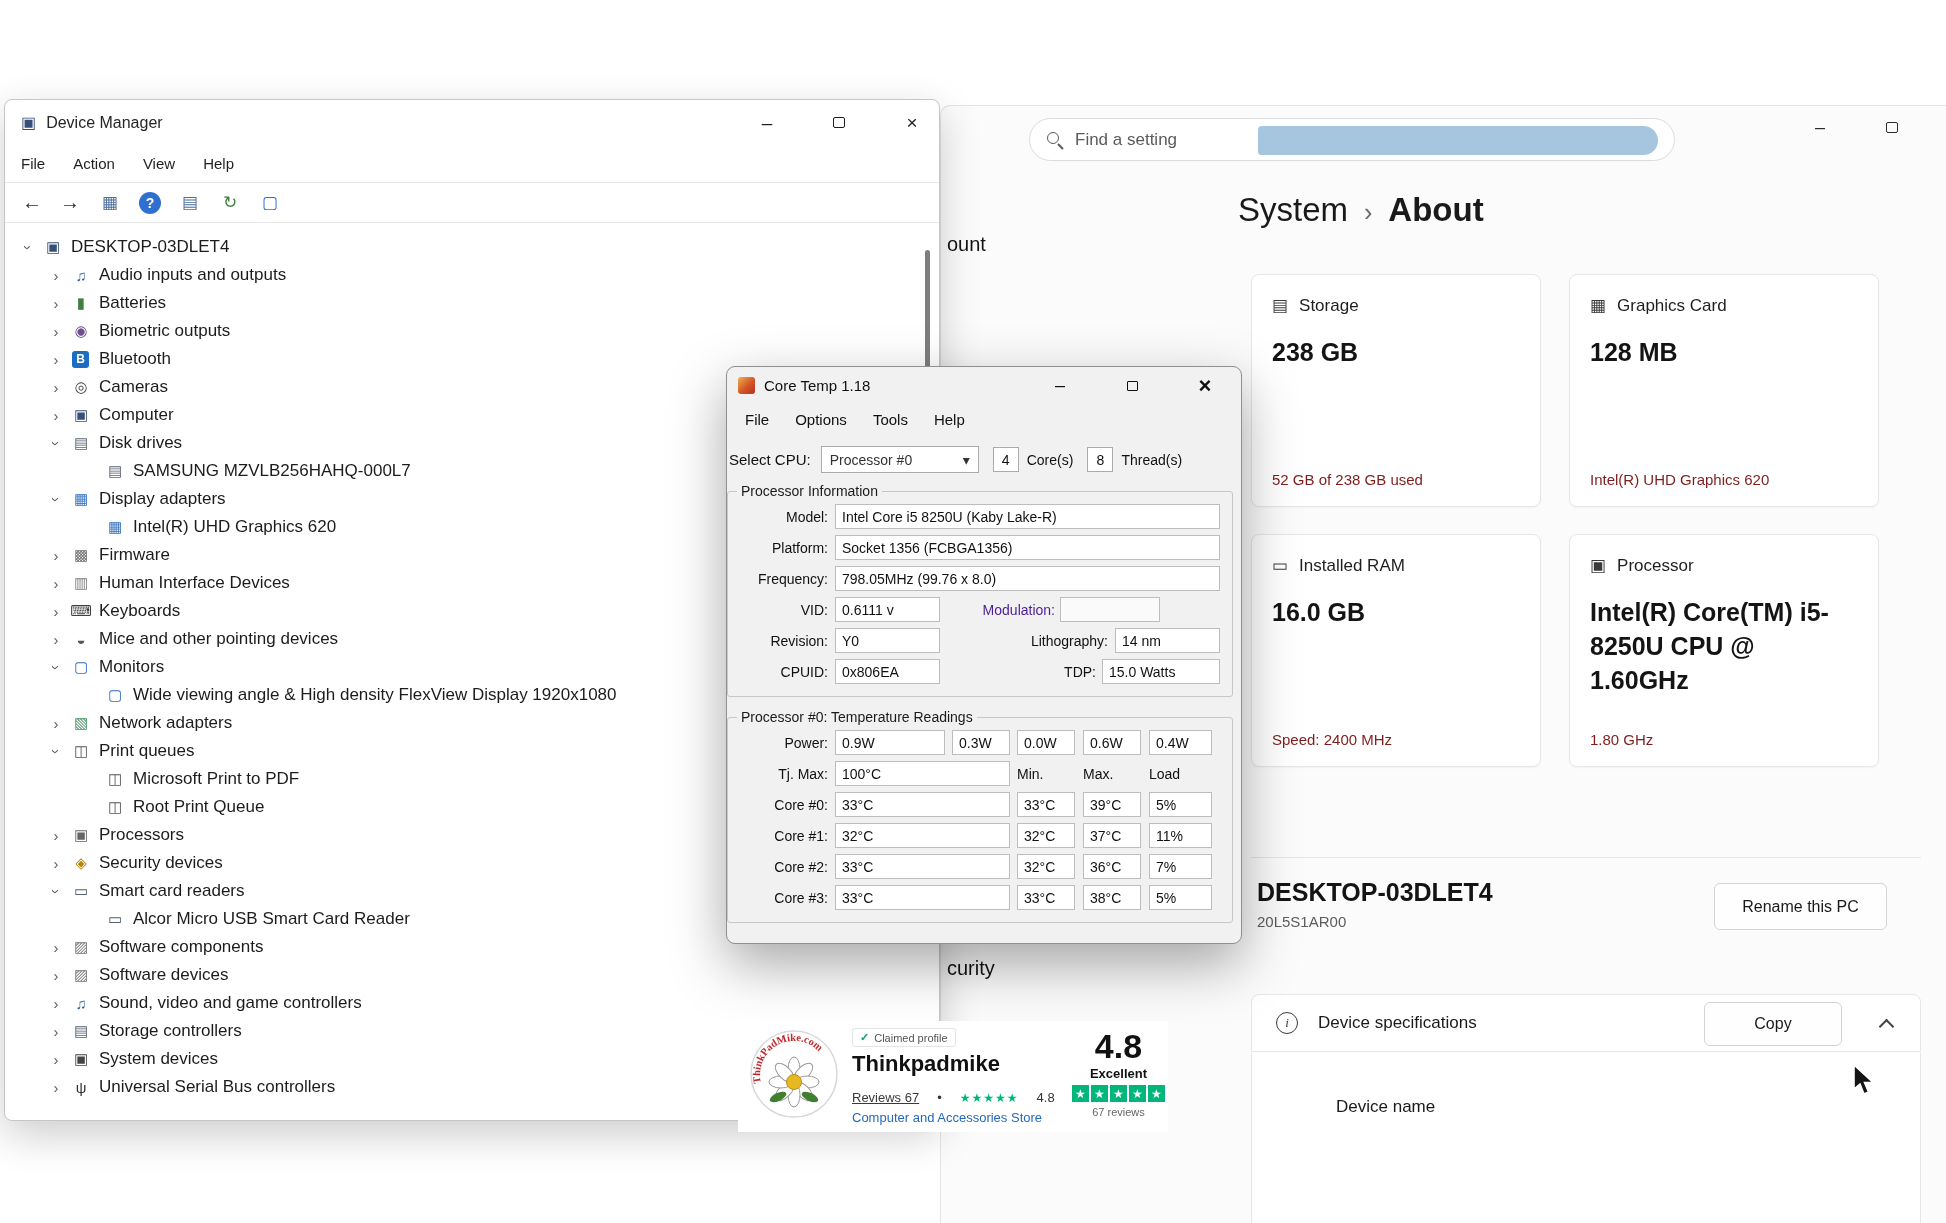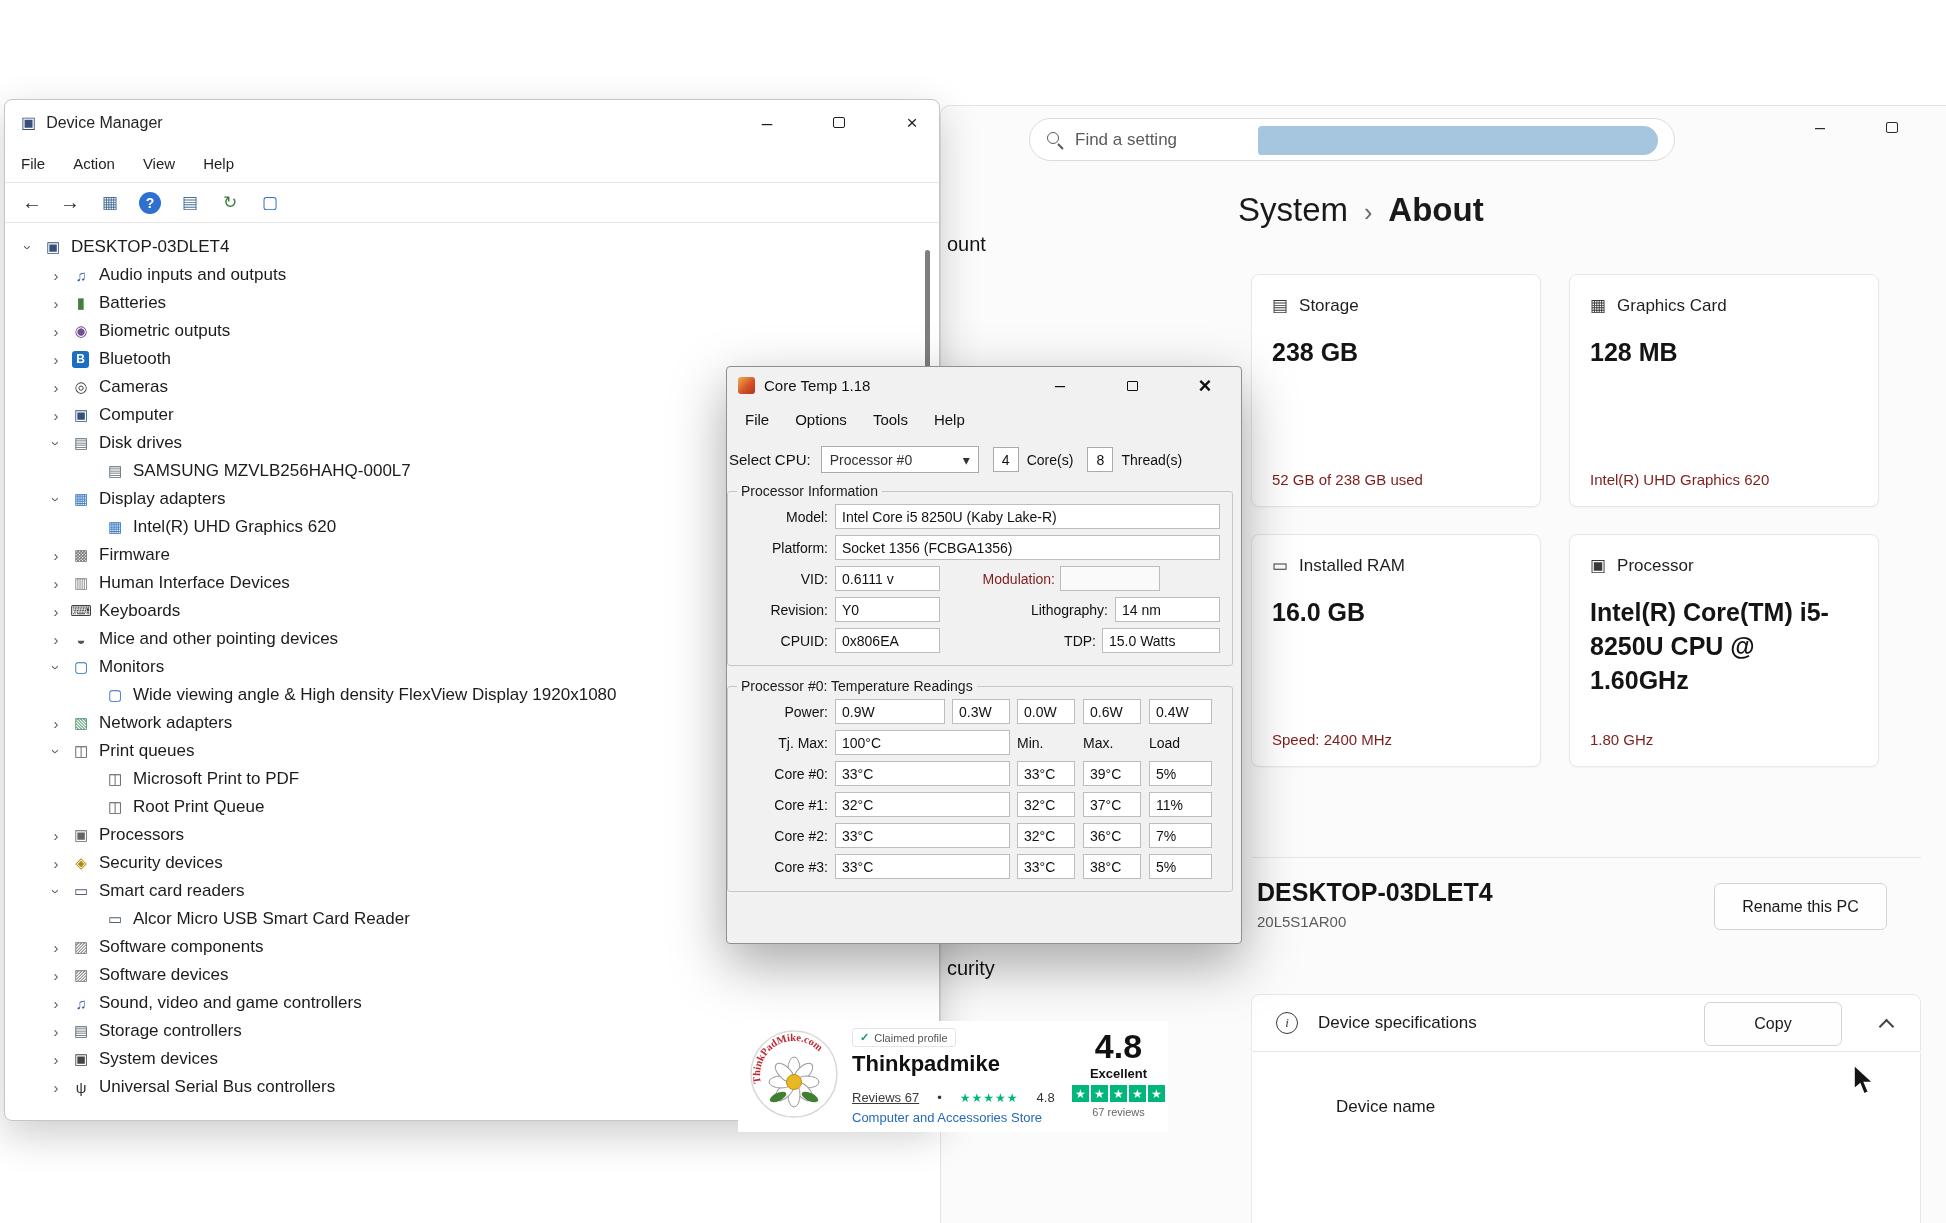--- a/index.html
+++ b/index.html
@@ -56,40 +56,40 @@
   .dm-tree{position:absolute;top:124px;left:0;right:22px;bottom:6px;overflow:hidden;padding-top:9px}
   .tree-row{height:28px;display:flex;align-items:center;font-size:17px;color:#1c1c1c;white-space:nowrap}
   .lvl0{padding-left:10px}.lvl1{padding-left:38px}.lvl2{padding-left:98px}
   .chev{width:26px;font-size:15px;color:#5a5a5a;display:flex;justify-content:center;flex:0 0 auto}
   .chev.open{transform:rotate(90deg)}
   .ticon{width:24px;text-align:center;font-size:15px;margin-right:6px;flex:0 0 auto}
   .ticon.badge{width:17px;height:17px;border-radius:3px;font-size:12px;font-weight:bold;display:flex;align-items:center;justify-content:center;margin:0 10px 0 3px}
   .dm-scroll{position:absolute;right:9px;top:150px;width:5px;height:570px;background:#7e7e7e;border-radius:3px}
 
   
-  .ct{position:absolute;left:726px;top:366px;width:516px;height:578px;background:#f1f1f1;border:1px solid #8f8f8f;border-radius:4px;box-shadow:0 20px 55px rgba(0,0,0,.35);overflow:hidden;z-index:3}
+  .ct{position:absolute;left:726px;top:366px;width:516px;height:578px;background:#f1f1f1;border:1px solid #8f8f8f;border-radius:9px;box-shadow:0 20px 55px rgba(0,0,0,.35);overflow:hidden;z-index:3}
   .ct-tb{height:37px;display:flex;align-items:center;padding-left:11px;position:relative}
   .ct-appicon{width:17px;height:17px;border-radius:3px;background:linear-gradient(135deg,#f0b14a,#d35427 55%,#b33220);flex:0 0 auto}
   .ct-title{margin-left:9px;font-size:15px;color:#101010}
   .ct-btn{position:absolute;width:40px;height:37px;top:0;display:flex;align-items:center;justify-content:center;color:#101010;font-size:18px;cursor:default}
   .ct-btn .box{width:11px;height:10px;border:1.5px solid #101010;border-radius:1px}
   .ct-btn.close{font-size:22px;font-weight:bold}
   .ct-menu{height:31px;display:flex;align-items:center;font-size:15px;color:#101010;padding-left:5px}
   .ct-menu span{padding:0 13px;cursor:default}
   .ct-body{padding:6px 8px 0 0;font-size:14px;color:#101010}
   .ct-selrow{display:flex;align-items:center;height:31px;margin:3px 0 8px 0}
   .ct-selrow .sl{font-size:15px;margin-left:2px}
   .ct-dd{width:158px;height:27px;background:#fff;border:1px solid #ababab;display:flex;align-items:center;justify-content:space-between;padding:0 8px;margin-left:10px;font-size:14px;color:#333}
   .ct-numbox{width:26px;height:25px;background:#fff;border:1px solid #ababab;display:flex;align-items:center;justify-content:center;margin:0 8px 0 14px}
   fieldset.grp{border:1px solid #c7c7c7;border-radius:3px;margin-bottom:12px;padding:5px 0 6px 0}
   fieldset.grp legend{font-size:14px;color:#1a1a1a;margin-left:9px;padding:0 4px}
   .ct-row{display:flex;align-items:center;margin-bottom:6px}
   .ct-lbl{width:100px;text-align:right;margin-right:7px;flex:0 0 auto}
   .ct-l2{text-align:right;flex:0 0 auto}
-  .gray{color:#7f1d1d}
+  .gray{color:#4c1d95}
   .ct-field{height:25px;background:#fff;border:1px solid #bdbdbd;display:flex;align-items:center;padding:0 6px;color:#111;overflow:hidden;white-space:nowrap;flex:0 0 auto}
   .f-full{width:385px}.f-105{width:105px}.f-100{width:100px}.f-118{width:118px}
   .l-mod{width:115px;margin-right:5px}.l-lith{width:168px;margin-right:7px}.l-tdp{width:156px;margin-right:6px}
   .fA{width:175px;margin-right:7px}.fA1{width:110px;margin-right:7px}.fA2{width:58px;margin-right:7px}
   .fB{width:58px;margin-right:8px}.fC{width:63px}
   .hdr{width:58px;margin-right:8px;text-align:left}.hdrL{width:63px;margin-right:0}
 
   
   .banner{position:absolute;left:738px;top:1021px;width:430px;height:111px;background:#fff;display:flex;padding:6px 10px;z-index:4}
   .blogo{width:92px;position:relative;flex:0 0 auto}
@@ -404,20 +404,24 @@
 
       <fieldset class="grp">
         <legend>Processor Information</legend>
         <div class="ct-row">
             <span class="ct-lbl">Model:</span>
             <span class="ct-field f-full">Intel Core i5 8250U (Kaby Lake-R)</span>
           </div>
         <div class="ct-row">
             <span class="ct-lbl">Platform:</span>
             <span class="ct-field f-full">Socket 1356 (FCBGA1356)</span>
+          </div>
+        <div class="ct-row">
+            <span class="ct-lbl">Frequency:</span>
+            <span class="ct-field f-full">798.05MHz (99.76 x 8.0)</span>
           </div>
         <div class="ct-row">
           <span class="ct-lbl">VID:</span>
           <span class="ct-field f-105">0.6111 v</span>
           <span class="ct-l2 l-mod gray">Modulation:</span>
           <span class="ct-field f-100" style="background:#fafafa"></span>
         </div>
         <div class="ct-row">
           <span class="ct-lbl">Revision:</span>
           <span class="ct-field f-105">Y0</span>

